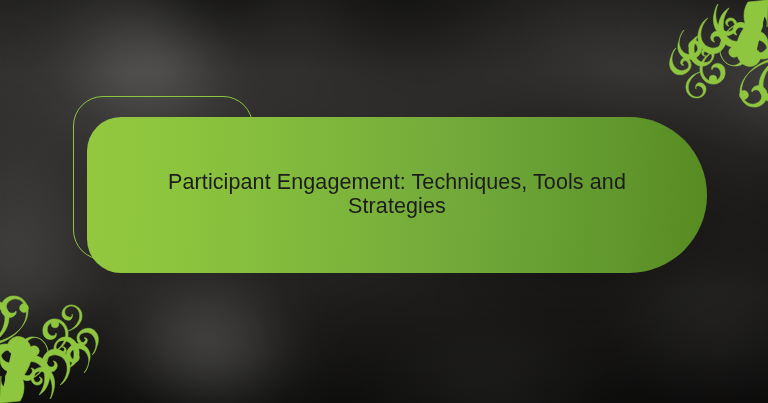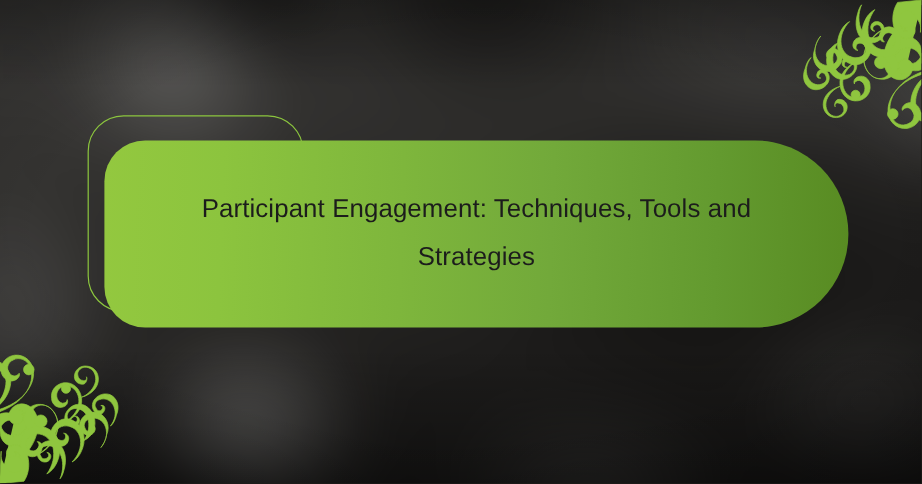--- a/index.html
+++ b/index.html
@@ -89,21 +89,21 @@
         #588b22 100%);
     display:flex;
     align-items:center;
     justify-content:center;
   }
 
   #title-text {
     width:500px;
     text-align:center;
     font-size:21.5px;
-    line-height:40px;
+    line-height:24px;
     font-weight:400;
     color:#1c1c1c;
     letter-spacing:0.1px;
     padding-bottom:2px;
   }
 </style>
 </head>
 <body>
 
 <div id="banner">

